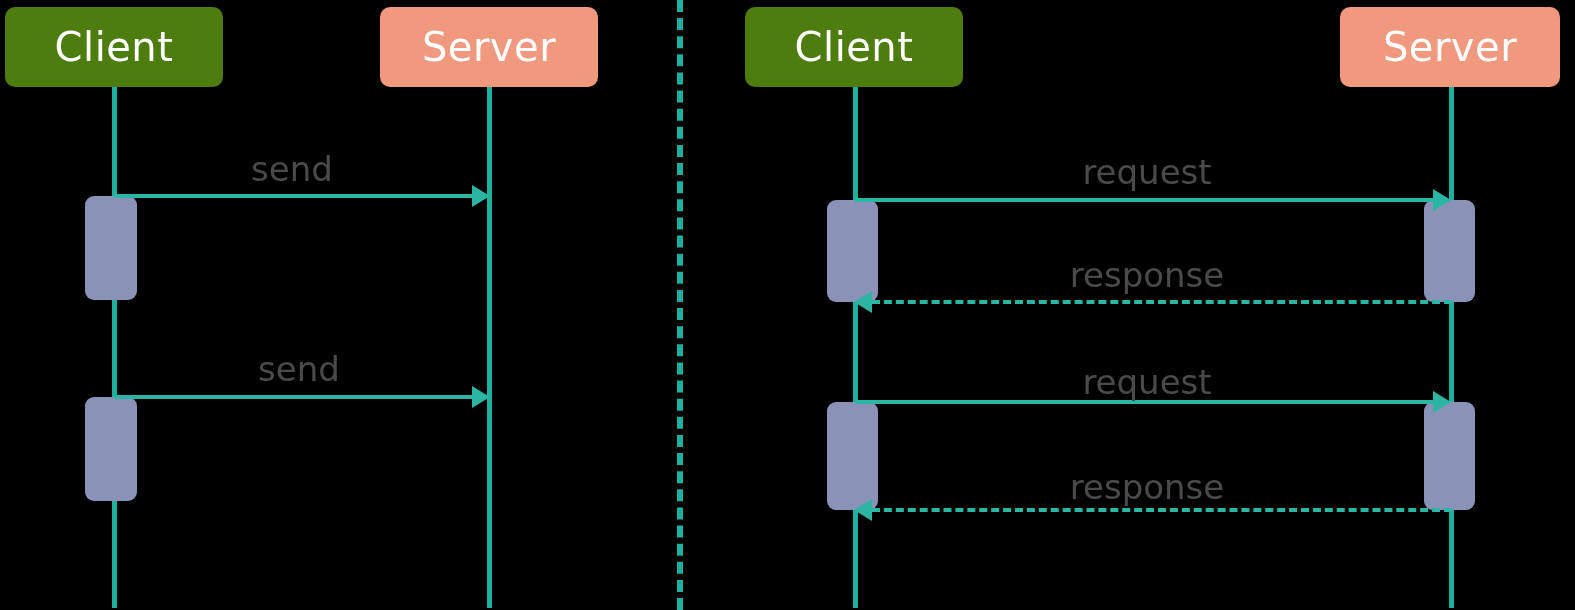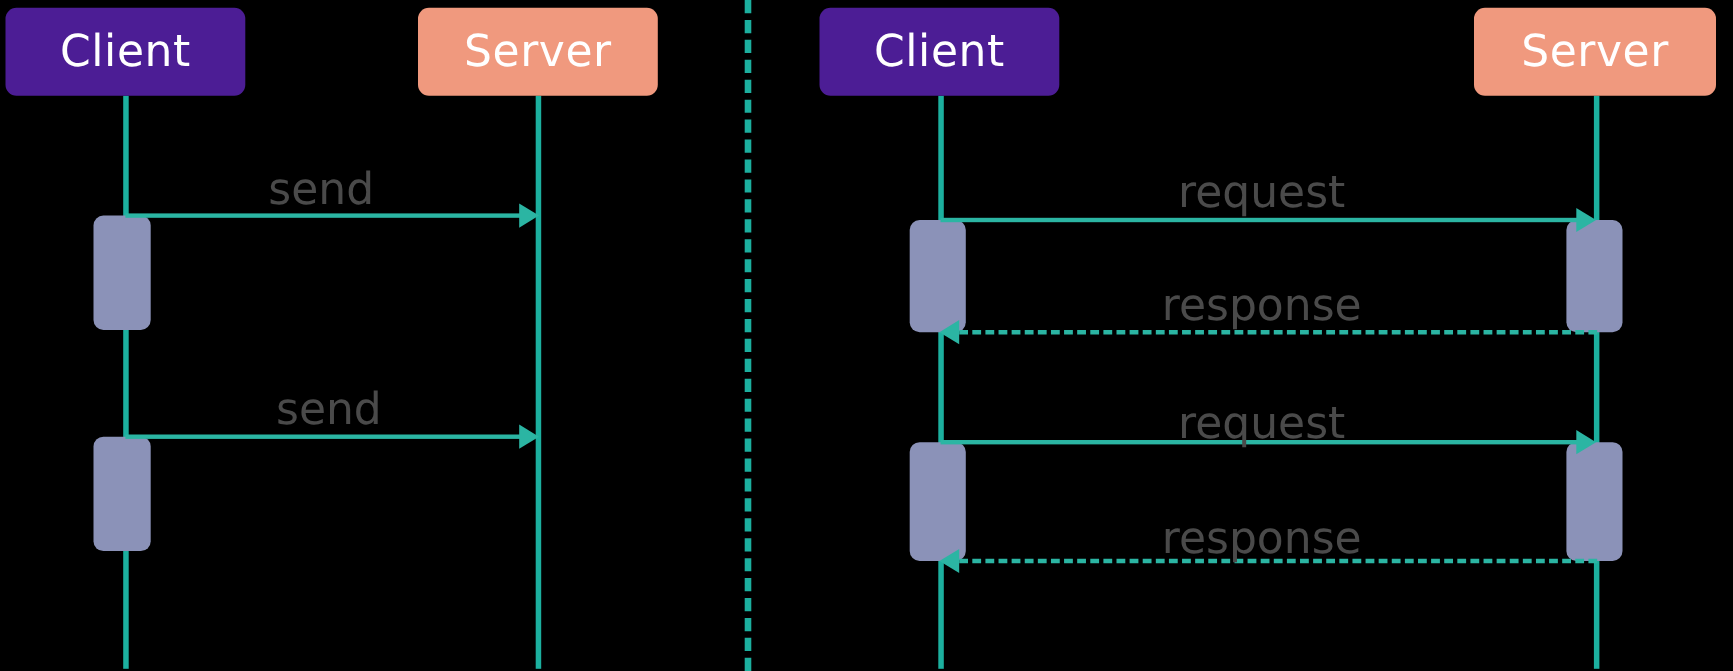--- a/index.html
+++ b/index.html
@@ -23,21 +23,21 @@
     align-items: center;
     justify-content: center;
     border-radius: 10px;
     color: #ffffff;
     font-size: 40px;
     font-weight: 400;
     letter-spacing: 0.5px;
     line-height: 1;
     user-select: none;
   }
-  .participant.client { background: #4c1d95; }
+  .participant.client { background: #4d7c0f; }
   .participant.server { background: #f0997e; }
 
   
   .lifeline {
     position: absolute;
     width: 5px;
     background: #1cb09f;
   }
 
   
@@ -71,21 +71,21 @@
   .arrow-head.left {
     border-top: 11px solid transparent;
     border-bottom: 11px solid transparent;
     border-right: 18px solid #2bb5a3;
   }
 
   
   .msg-label {
     position: absolute;
     color: #4a4a4a;
-    font-size: 40px;
+    font-size: 34px;
     line-height: 1;
     white-space: nowrap;
     transform: translateX(-50%);
     user-select: none;
   }
 
   
   .divider {
     position: absolute;
     width: 0;

